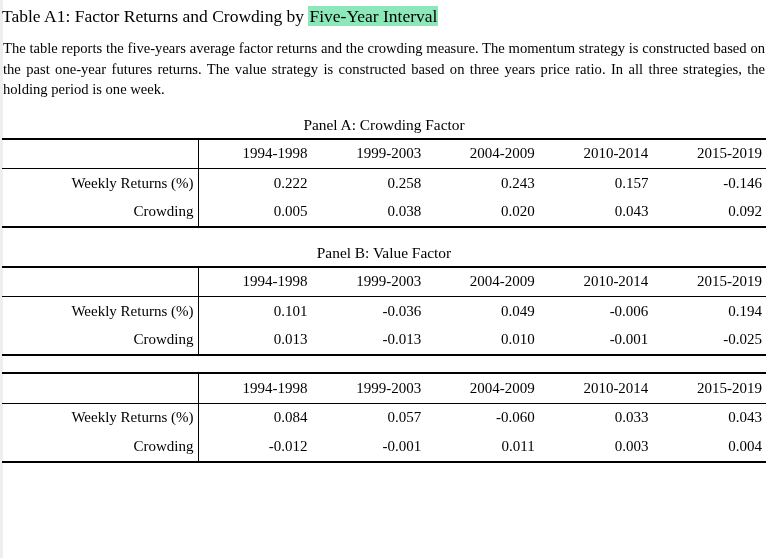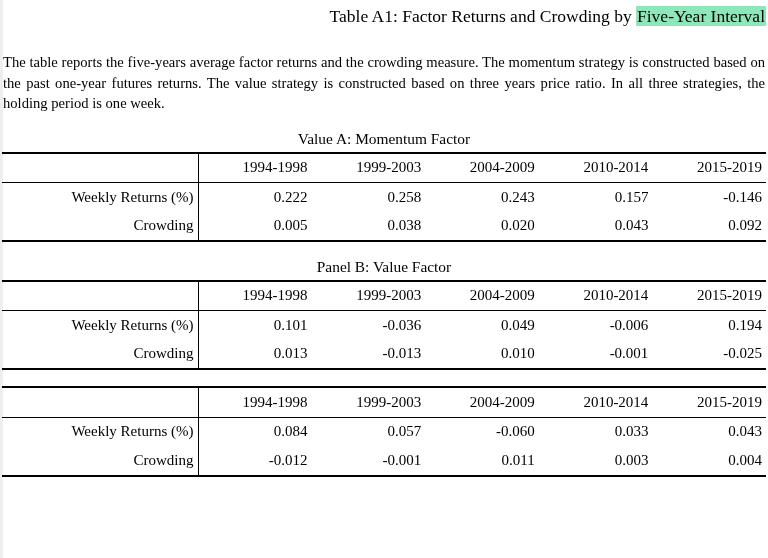--- a/index.html
+++ b/index.html
@@ -27,37 +27,37 @@
   .page {
     position: relative;
     z-index: 1;
     padding: 0 2px;
     box-sizing: border-box;
     width: 768px;
   }
 
   
   .doc-title {
-    text-align: right;
+    text-align: left;
     font-size: 17.5px;
     line-height: 1.25;
     margin: 6px 0 0 0;
     white-space: nowrap;
   }
   .hl {
     background: #8ce8b9;
     padding: 0 1px;
   }
 
   
   .note {
     font-size: 14.6px;
     line-height: 1.42;
     text-align: justify;
-    margin: 24px 1px 0 1px;
+    margin: 10px 1px 0 1px;
     hyphens: none;
   }
 
   
   .panel {
     margin-top: 16px;
   }
   .panel-title {
     text-align: center;
     font-size: 15.4px;
@@ -106,21 +106,21 @@
 <div class="page">
 
   <div class="doc-title">
     <span>Table A1: Factor Returns and Crowding by </span><span class="hl">Five-Year Interval</span>
   </div>
 
   <p class="note">The table reports the five-years average factor returns and the crowding measure. The momentum strategy is constructed based on the past one-year futures returns. The value strategy is constructed based on three years price ratio. In all three strategies, the holding period is one week.</p>
 
   <div id="panels-container">
       <div class="panel">
-        <div class="panel-title">Value A: Momentum Factor</div>
+        <div class="panel-title">Panel A: Crowding Factor</div>
         <table class="panel-table">
           <colgroup>
             <col class="labelcol">
             <col class="datacol">
             <col class="datacol">
             <col class="datacol">
             <col class="datacol">
             <col class="datacol">
           </colgroup>
           <thead>

